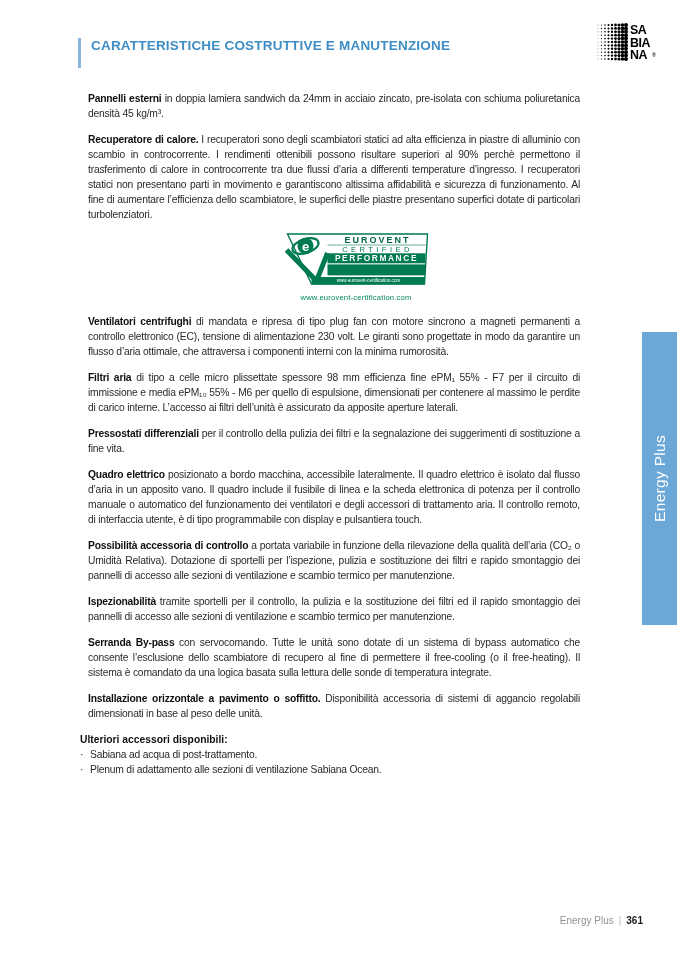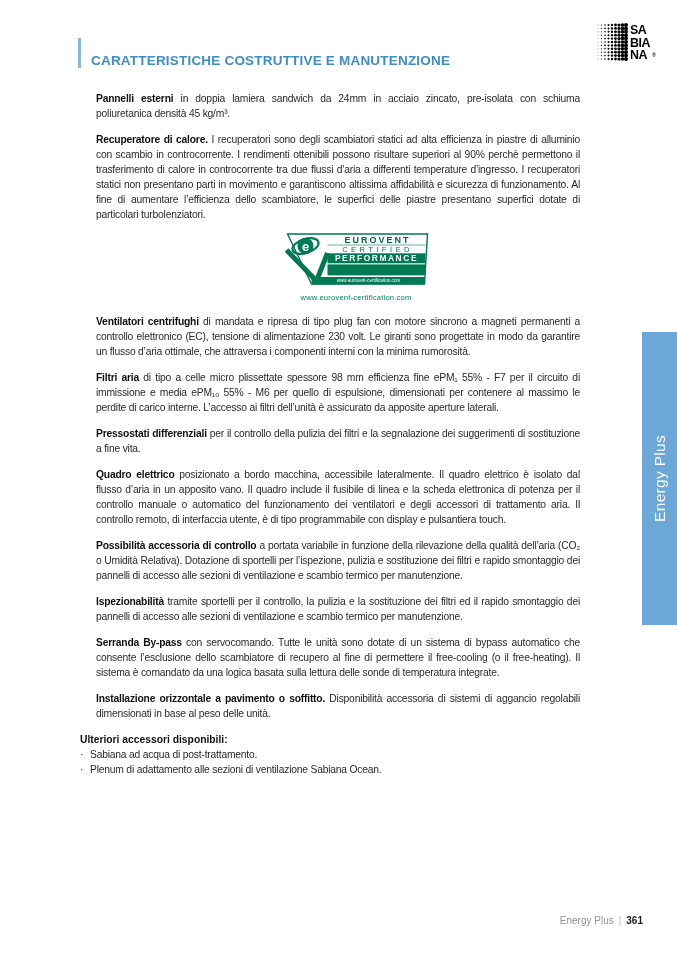--- a/index.html
+++ b/index.html
@@ -1,34 +1,34 @@
 <!DOCTYPE html>
 <html><head>
 <meta charset="utf-8">
 <style>
   html,body{margin:0;padding:0;background:#ffffff;}
   .page{position:relative;width:677px;height:958px;background:#fff;overflow:hidden;
         font-family:"Liberation Sans","DejaVu Sans",sans-serif;color:#2a2a2a;}
 
   
-  .header{position:absolute;left:78px;top:38px;display:flex;align-items:flex-end;}
+  .header{position:absolute;left:78px;top:38px;display:flex;align-items:flex-start;}
   .title-bar{width:3px;height:30px;background:#8ab6dc;margin-right:10px;}
   .page-title{font-size:13.5px;font-weight:bold;color:#3e8ec5;letter-spacing:.2px;margin:0;}
 
   
   .brand{position:absolute;right:25px;top:23px;display:flex;align-items:flex-end;}
   .halftone{width:33px;height:39px;}
   .wordmark{position:relative;font-weight:bold;font-size:13.5px;line-height:12.6px;
             letter-spacing:-.5px;color:#000;transform:scaleX(.92);transform-origin:left top;
             margin-left:1px;margin-top:1px;}
   .wordmark .reg{position:absolute;right:-6px;top:25px;font-size:5px;letter-spacing:0;}
 
   
   .content{position:absolute;left:80px;top:91px;width:500px;}
-  .para{margin:0 0 11px 16px;font-size:10.3px;line-height:15px;letter-spacing:-.2px;
+  .para{margin:0 0 11px 8px;font-size:10.3px;line-height:15px;letter-spacing:-.2px;
         text-align:justify;color:#2a2a2a;}
   .lead{font-weight:bold;color:#101010;}
   .intro{margin:2px 0 9px 0;}
   .acc-heading{margin:4px 0 0 0;font-size:10.3px;line-height:15px;font-weight:bold;color:#101010;}
   .bullet-row{display:flex;font-size:10.3px;line-height:15px;letter-spacing:-.2px;}
   .bullet{width:10px;flex:none;text-align:left;color:#2a2a2a;}
 
   
   .badge-wrap{width:146px;margin:9px 0 12px 203px;text-align:center;}
   .badge-url-below{font-size:7.6px;color:#00865c;letter-spacing:.2px;margin-top:4px;}

